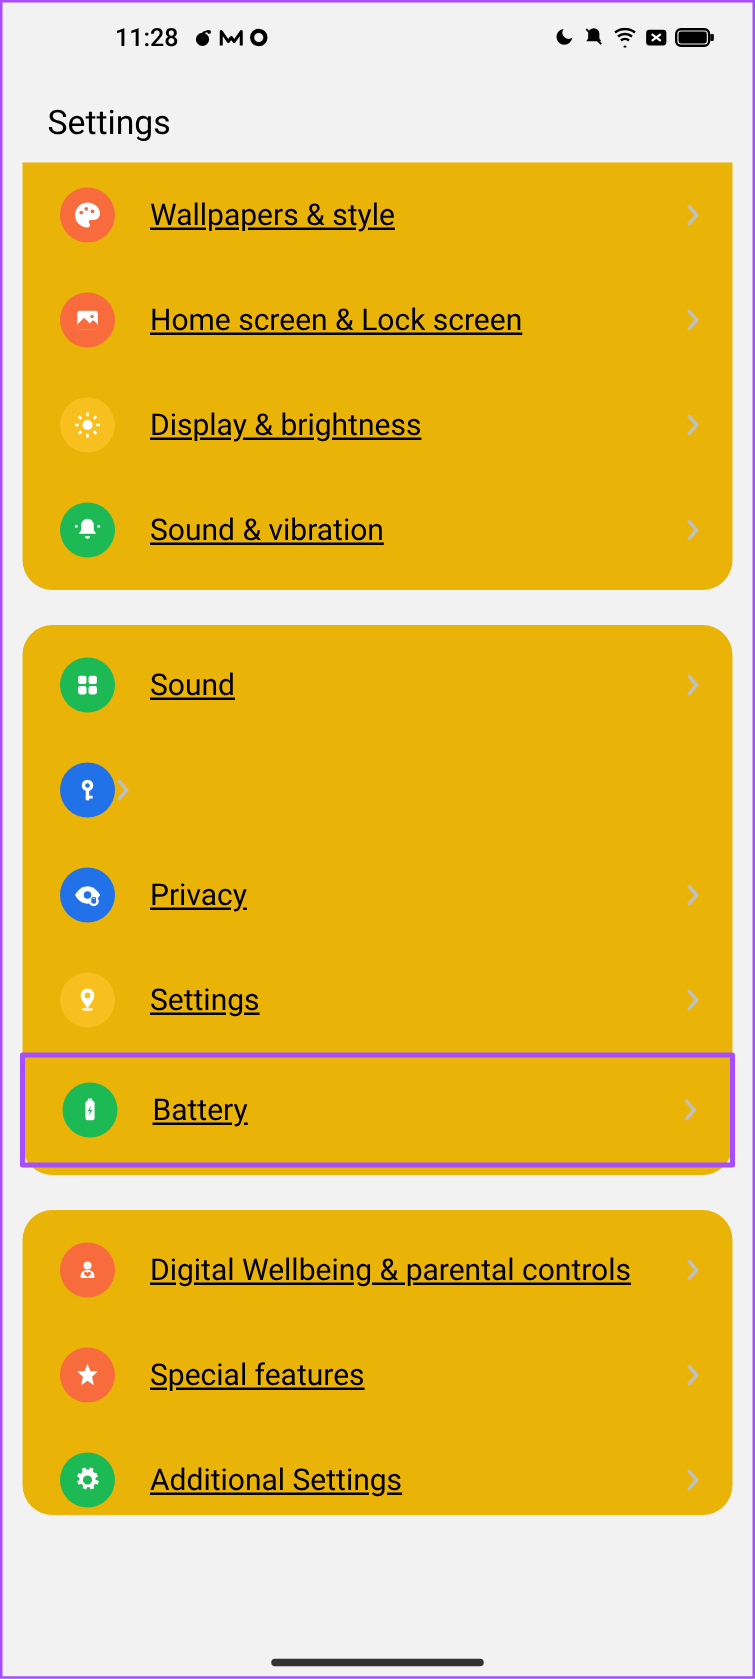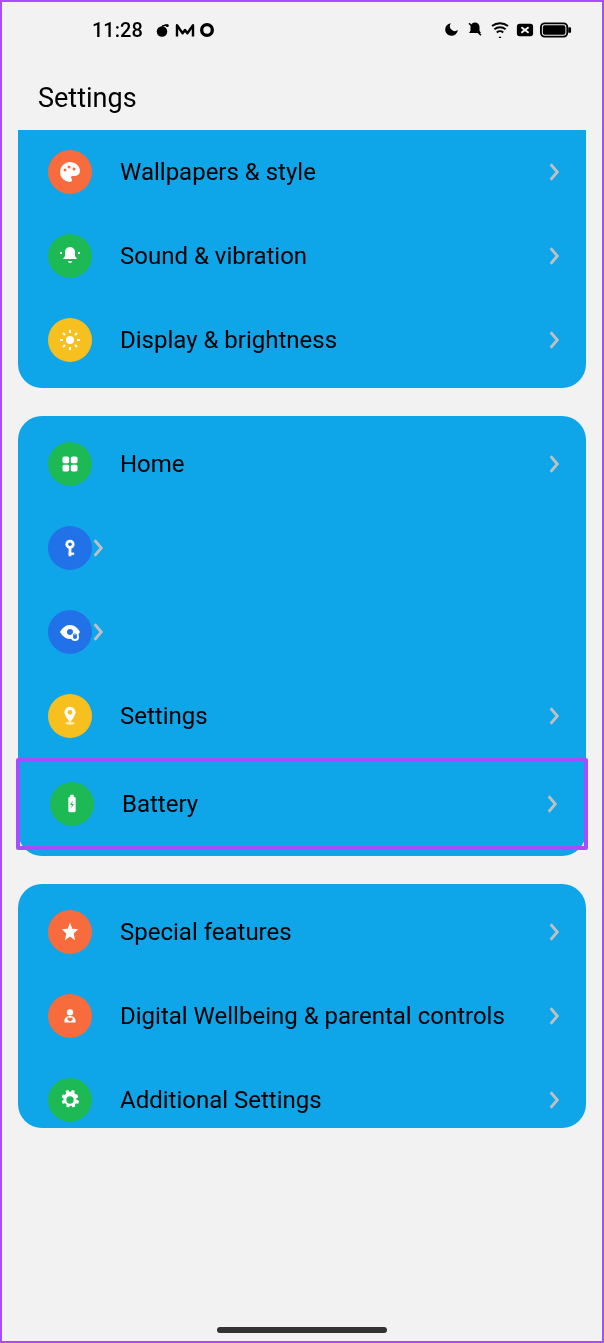--- a/index.html
+++ b/index.html
@@ -44,24 +44,25 @@
     }
     .header-title {
       font-size: 27px;
       font-weight: 400;
       color: #000;
     }
     .content {
       padding: 0 16px;
     }
     .section {
-      background: #0ea5e9;
+      background: #eab308;
       border-radius: 24px;
       margin-bottom: 28px;
       padding: 6px 0;
+      text-decoration: underline;
     }
     .section.first {
       border-top-left-radius: 0;
       border-top-right-radius: 0;
       padding-top: 0;
       margin-top: -4px;
     }
     .row {
       display: flex;
       align-items: center;
@@ -164,28 +165,28 @@
             <circle cx="11" cy="7" r="1.5" fill="#f76b3c"></circle>
             <circle cx="16" cy="9" r="1.5" fill="#f76b3c"></circle>
           </svg>
       </div>
       <div class="row-label">Wallpapers &amp; style</div>
       <svg class="chevron" width="12" height="20" viewBox="0 0 10 18" fill="none" stroke="#c0c0c0" stroke-width="2.5">
           <path d="M2 2 L8 9 L2 16"></path>
         </svg>
     </div>
     <div class="row">
-      <div class="row-icon" style="background:#1db954">
-        <svg width="24" height="24" viewBox="0 0 24 24" fill="#fff">
-            <path d="M12 3a5 5 0 0 0-5 5v4l-2 3h14l-2-3V8a5 5 0 0 0-5-5z"></path>
-            <path d="M10 17a2 2 0 0 0 4 0"></path>
-            <path d="M4 9 L2 9 M20 9 L22 9" stroke="#fff" stroke-width="2"></path>
-          </svg>
-      </div>
-      <div class="row-label">Sound &amp; vibration</div>
+      <div class="row-icon" style="background:#f76b3c">
+        <svg width="22" height="22" viewBox="0 0 24 24" fill="#fff">
+            <rect x="3" y="4" width="18" height="16" rx="2"></rect>
+            <path d="M3 16 L9 10 L14 15 L17 12 L21 16 L21 20 L3 20 Z" fill="#f76b3c"></path>
+            <circle cx="16" cy="9" r="1.5" fill="#f76b3c"></circle>
+          </svg>
+      </div>
+      <div class="row-label">Home screen &amp; Lock screen</div>
       <svg class="chevron" width="12" height="20" viewBox="0 0 10 18" fill="none" stroke="#c0c0c0" stroke-width="2.5">
           <path d="M2 2 L8 9 L2 16"></path>
         </svg>
     </div>
     <div class="row">
       <div class="row-icon" style="background:#f7c01f">
         <svg width="24" height="24" viewBox="0 0 24 24" fill="#fff">
             <circle cx="12" cy="12" r="4"></circle>
             <g stroke="#fff" stroke-width="2">
               <line x1="12" y1="2" x2="12" y2="5"></line>
@@ -197,33 +198,46 @@
               <line x1="5" y1="19" x2="7" y2="17"></line>
               <line x1="17" y1="7" x2="19" y2="5"></line>
             </g>
           </svg>
       </div>
       <div class="row-label">Display &amp; brightness</div>
       <svg class="chevron" width="12" height="20" viewBox="0 0 10 18" fill="none" stroke="#c0c0c0" stroke-width="2.5">
           <path d="M2 2 L8 9 L2 16"></path>
         </svg>
     </div>
+    <div class="row">
+      <div class="row-icon" style="background:#1db954">
+        <svg width="24" height="24" viewBox="0 0 24 24" fill="#fff">
+            <path d="M12 3a5 5 0 0 0-5 5v4l-2 3h14l-2-3V8a5 5 0 0 0-5-5z"></path>
+            <path d="M10 17a2 2 0 0 0 4 0"></path>
+            <path d="M4 9 L2 9 M20 9 L22 9" stroke="#fff" stroke-width="2"></path>
+          </svg>
+      </div>
+      <div class="row-label">Sound &amp; vibration</div>
+      <svg class="chevron" width="12" height="20" viewBox="0 0 10 18" fill="none" stroke="#c0c0c0" stroke-width="2.5">
+          <path d="M2 2 L8 9 L2 16"></path>
+        </svg>
+    </div>
   </div>
 
   <div class="section">
     <div class="row">
       <div class="row-icon" style="background:#1db954">
         <svg width="20" height="20" viewBox="0 0 24 24" fill="#fff">
             <rect x="3" y="3" width="8" height="8" rx="2"></rect>
             <rect x="13" y="3" width="8" height="8" rx="2"></rect>
             <rect x="3" y="13" width="8" height="8" rx="2"></rect>
             <rect x="13" y="13" width="8" height="8" rx="2"></rect>
           </svg>
       </div>
-      <div class="row-label">Home</div>
+      <div class="row-label">Sound</div>
       <svg class="chevron" width="12" height="20" viewBox="0 0 10 18" fill="none" stroke="#c0c0c0" stroke-width="2.5">
           <path d="M2 2 L8 9 L2 16"></path>
         </svg>
     </div>
     <div class="row">
       <div class="row-icon" style="background:#2172e8">
         <svg width="22" height="22" viewBox="0 0 24 24" fill="#fff">
             <circle cx="12" cy="8" r="5"></circle>
             <circle cx="12" cy="8" r="2" fill="#2172e8"></circle>
             <rect x="10.5" y="12" width="3" height="9"></rect>
@@ -237,20 +251,21 @@
     <div class="row">
       <div class="row-icon" style="background:#2172e8">
         <svg width="24" height="24" viewBox="0 0 24 24" fill="#fff">
             <path d="M2 12s3.5-7 10-7 10 7 10 7-3.5 7-10 7S2 12 2 12z"></path>
             <circle cx="12" cy="12" r="3" fill="#2172e8"></circle>
             <circle cx="17" cy="17" r="4" fill="#fff"></circle>
             <path d="M17 15 a2 2 0 0 1 0 4 a2 2 0 0 1 0-4" fill="#2172e8"></path>
             <rect x="15.5" y="14" width="3" height="2" rx="1" fill="none" stroke="#2172e8" stroke-width="1"></rect>
           </svg>
       </div>
+      <div class="row-label">Privacy</div>
       <svg class="chevron" width="12" height="20" viewBox="0 0 10 18" fill="none" stroke="#c0c0c0" stroke-width="2.5">
           <path d="M2 2 L8 9 L2 16"></path>
         </svg>
     </div>
     <div class="row">
       <div class="row-icon" style="background:#f7c01f">
         <svg width="22" height="22" viewBox="0 0 24 24" fill="#fff">
             <path d="M12 2a6 6 0 0 0-6 6c0 4 6 11 6 11s6-7 6-11a6 6 0 0 0-6-6z"></path>
             <circle cx="12" cy="8" r="2.5" fill="#f7c01f"></circle>
             <ellipse cx="12" cy="20" rx="5" ry="1.5" fill="#fff" opacity="0.7"></ellipse>
@@ -273,41 +288,41 @@
       <svg class="chevron" width="12" height="20" viewBox="0 0 10 18" fill="none" stroke="#c0c0c0" stroke-width="2.5">
           <path d="M2 2 L8 9 L2 16"></path>
         </svg>
     </div>
   </div>
 
   <div class="section">
     <div class="row">
       <div class="row-icon" style="background:#f76b3c">
         <svg width="22" height="22" viewBox="0 0 24 24" fill="#fff">
-            <path d="M12 2l2.5 6.5L21 9l-5 4.5L17.5 21 12 17l-5.5 4L8 13.5 3 9l6.5-.5z"></path>
-          </svg>
-      </div>
-      <div class="row-label">Special features</div>
-      <svg class="chevron" width="12" height="20" viewBox="0 0 10 18" fill="none" stroke="#c0c0c0" stroke-width="2.5">
-          <path d="M2 2 L8 9 L2 16"></path>
-        </svg>
-    </div>
-    <div class="row">
-      <div class="row-icon" style="background:#f76b3c">
-        <svg width="22" height="22" viewBox="0 0 24 24" fill="#fff">
             <circle cx="12" cy="8" r="3.5"></circle>
             <path d="M12 12c-4 0-6 2.5-6 5v2h12v-2c0-2.5-2-5-6-5z"></path>
             <path d="M12 15 a1.5 1.5 0 0 1 3 0 c0 1.5-3 3-3 3 s-3-1.5-3-3 a1.5 1.5 0 0 1 3 0" fill="#f76b3c"></path>
           </svg>
       </div>
       <div class="row-label">Digital Wellbeing &amp; parental controls</div>
       <svg class="chevron" width="12" height="20" viewBox="0 0 10 18" fill="none" stroke="#c0c0c0" stroke-width="2.5">
           <path d="M2 2 L8 9 L2 16"></path>
         </svg>
     </div>
+    <div class="row">
+      <div class="row-icon" style="background:#f76b3c">
+        <svg width="22" height="22" viewBox="0 0 24 24" fill="#fff">
+            <path d="M12 2l2.5 6.5L21 9l-5 4.5L17.5 21 12 17l-5.5 4L8 13.5 3 9l6.5-.5z"></path>
+          </svg>
+      </div>
+      <div class="row-label">Special features</div>
+      <svg class="chevron" width="12" height="20" viewBox="0 0 10 18" fill="none" stroke="#c0c0c0" stroke-width="2.5">
+          <path d="M2 2 L8 9 L2 16"></path>
+        </svg>
+    </div>
     <div class="row" style="padding-bottom:0;">
       <div class="row-icon" style="background:#1db954">
         <svg width="22" height="22" viewBox="0 0 24 24" fill="#fff">
             <path d="M12 8a4 4 0 1 0 0 8 4 4 0 0 0 0-8zm8 4l2 1-1 3-2.3-.5a8 8 0 0 1-1.4 1.4l.5 2.3-3 1-1-2a8 8 0 0 1-2 0l-1 2-3-1 .5-2.3a8 8 0 0 1-1.4-1.4L4 16l-1-3 2-1a8 8 0 0 1 0-2l-2-1 1-3 2.3.5a8 8 0 0 1 1.4-1.4L7.2 2l3-1 1 2a8 8 0 0 1 2 0l1-2 3 1-.5 2.3a8 8 0 0 1 1.4 1.4L20 6l1 3-2 1a8 8 0 0 1 0 2z"></path>
           </svg>
       </div>
       <div class="row-label">Additional Settings</div>
       <svg class="chevron" width="12" height="20" viewBox="0 0 10 18" fill="none" stroke="#c0c0c0" stroke-width="2.5">
           <path d="M2 2 L8 9 L2 16"></path>
         </svg>

